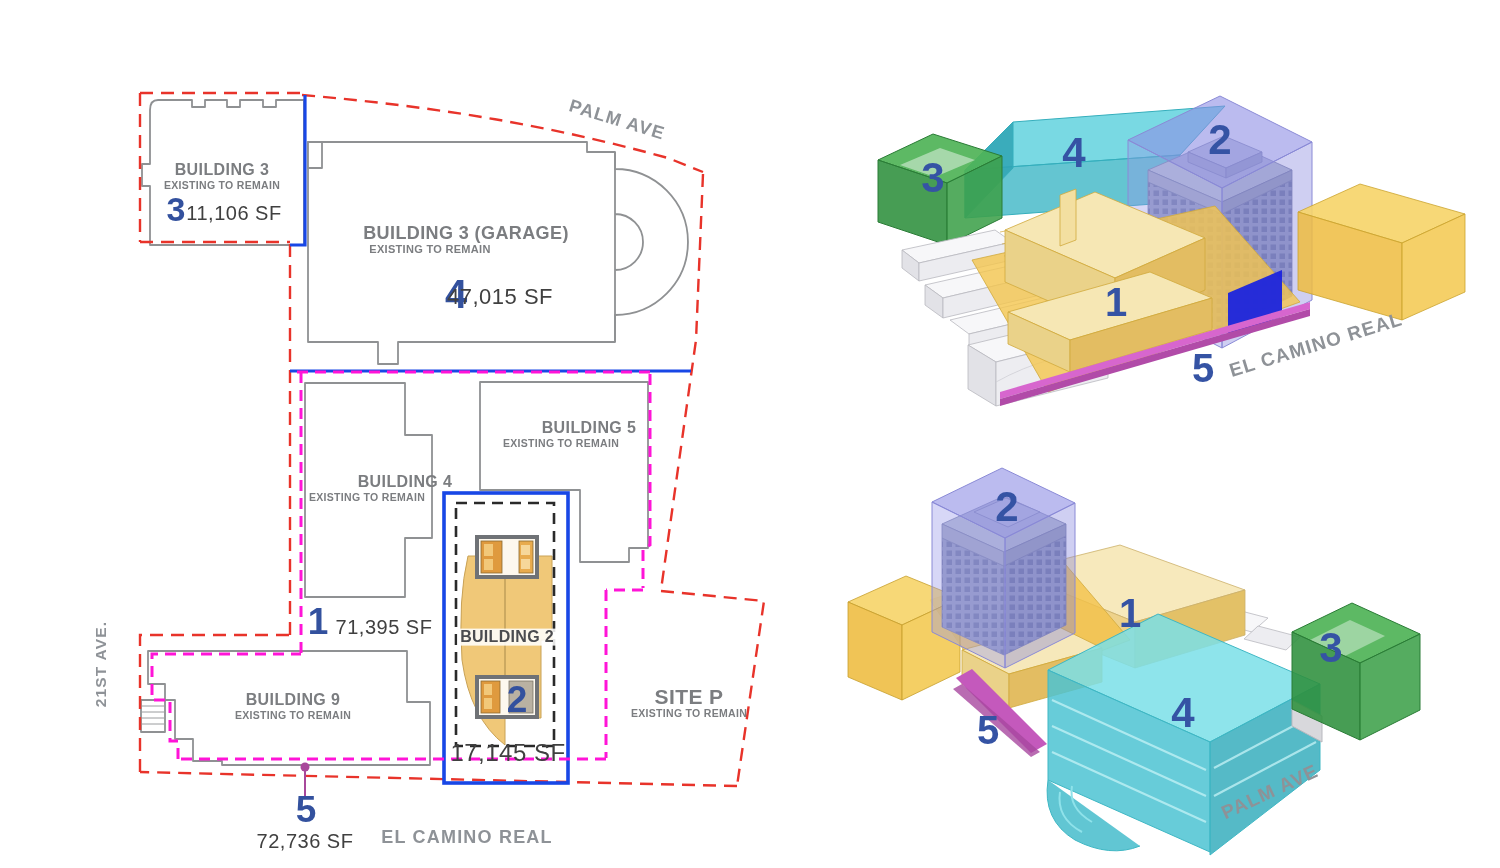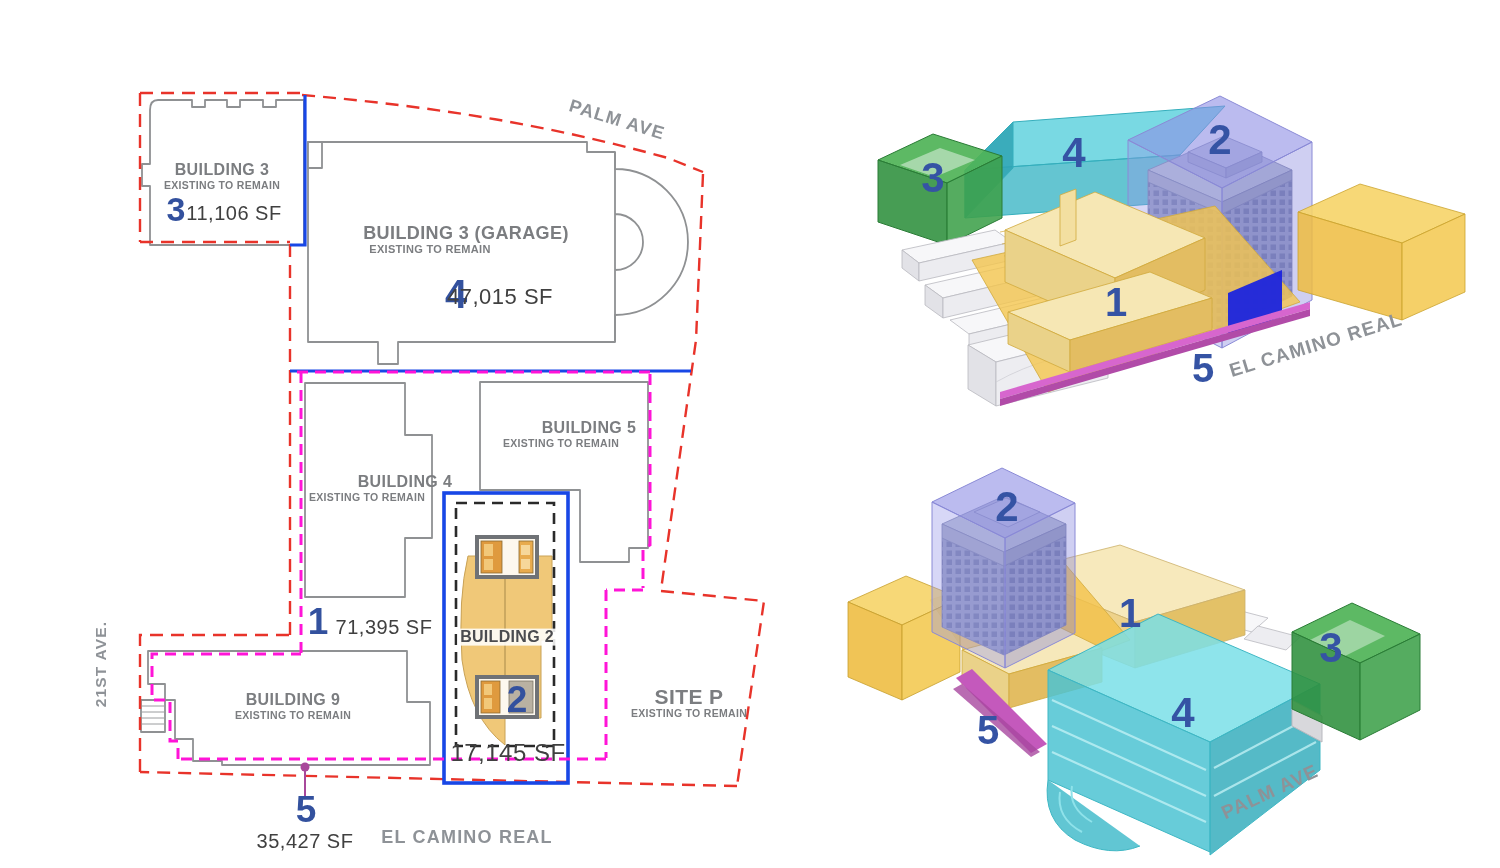--- a/index.html
+++ b/index.html
@@ -129,21 +129,21 @@
 
   <div class="lbl name" style="left:293px;top:700px;font-size:16px;">BUILDING 9</div>
   <div class="lbl note" style="left:293px;top:716px;font-size:10.5px;">EXISTING TO REMAIN</div>
 
   <div class="lbl name" style="left:689px;top:697px;font-size:21px;">SITE P</div>
   <div class="lbl note" style="left:689px;top:714px;font-size:10.5px;">EXISTING TO REMAIN</div>
 
   <div class="lbl street" style="left:101px;top:664px;font-size:15.5px;transform:translate(-50%,-50%) rotate(-90deg);">21ST AVE.</div>
 
   <div class="lbl num" style="left:306px;top:810px;font-size:37px;">5</div>
-  <div class="lbl area" style="left:305px;top:841px;font-size:20px;">35,427 SF</div>
+  <div class="lbl area" style="left:305px;top:841px;font-size:20px;">72,736 SF</div>
 
   <div class="lbl street" style="left:467px;top:837px;font-size:18px;">EL CAMINO REAL</div>
 
   <svg width="650" height="370" viewBox="840 55 650 370" style="left:840px;top:55px;">
     <defs>
       <pattern id="winA" width="9" height="9" patternUnits="userSpaceOnUse">
         <rect width="9" height="9" fill="#989fc0"></rect>
         <rect x="1.5" y="1.5" width="5.5" height="5.5" fill="#767ea8"></rect>
       </pattern>
     </defs>

